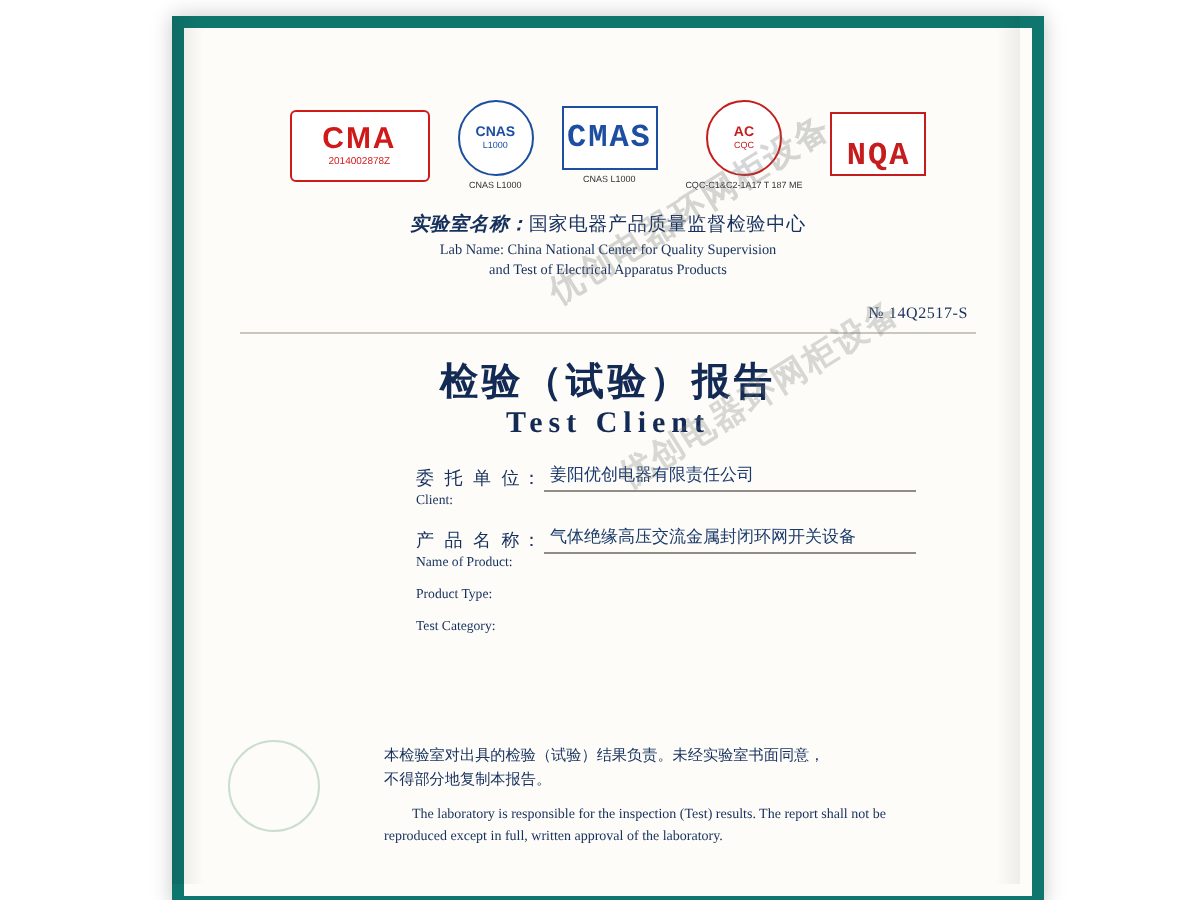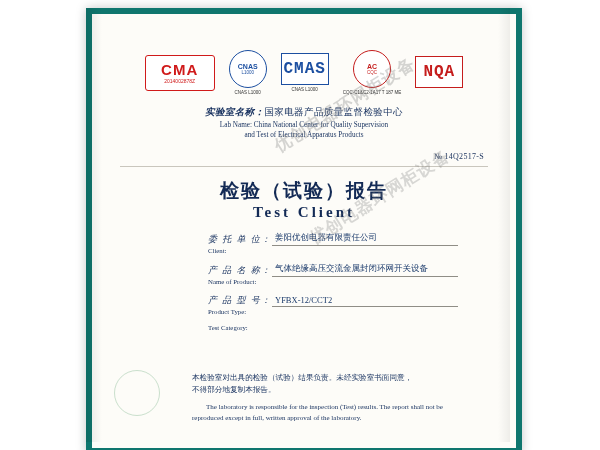--- a/index.html
+++ b/index.html
@@ -117,21 +117,21 @@
     width: 46px; height: 30px;
     border: 1.2px solid #1c4fa1;
     color: #1c4fa1;
     display: flex; align-items: center; justify-content: center;
     font-family: Liberation Mono, monospace;
     font-weight: bold;
     font-size: 16px;
     background: #fff;
     letter-spacing: 1px;
   }
-  .mark-box.red { border-color: #c51d1d; color: #c51d1d; }
+  .mark-box.red { border-color: #c51d1d; color: #c51d1d; align-items: flex-end; }
   .mark-wrap { display: flex; flex-direction: column; align-items: center; }
 
   
   .lab-block {
     position: absolute;
     left: 0; right: 0;
     top: 86px;
     text-align: center;
   }
   .lab-cn {
@@ -204,21 +204,20 @@
     display: flex;
     align-items: flex-end;
   }
   .f-label-cn {
     font-size: 9px;
     color: #16305e;
     white-space: nowrap;
     letter-spacing: 1.5px;
     width: 64px;
     flex: 0 0 64px;
-    font-style: italic;
   }
   .f-value {
     flex: 1 1 auto;
     font-size: 8.5px;
     color: #1b3a6b;
     border-bottom: 0.8px solid #8f8d86;
     padding-bottom: 1px;
     padding-left: 3px;
     white-space: nowrap;
     overflow: hidden;
@@ -372,24 +371,20 @@
 
         <div class="field">
           <div class="f-row">
             <div class="f-label-cn">产 品 名 称：</div>
             <div class="f-value hand">气体绝缘高压交流金属封闭环网开关设备</div>
           </div>
           <div class="f-label-en">Name of Product:</div>
         </div>
 
         <div class="field">
-          <div class="f-row">
-            <div class="f-label-cn">产 品 型 号：</div>
-            <div class="f-value hand">YFBX-12/CCT2</div>
-          </div>
           <div class="f-label-en">Product Type:</div>
         </div>
 
         <div class="field">
           <div class="f-label-en">Test Category:</div>
         </div>
 
       </div>
 
       <div class="note-cn">

